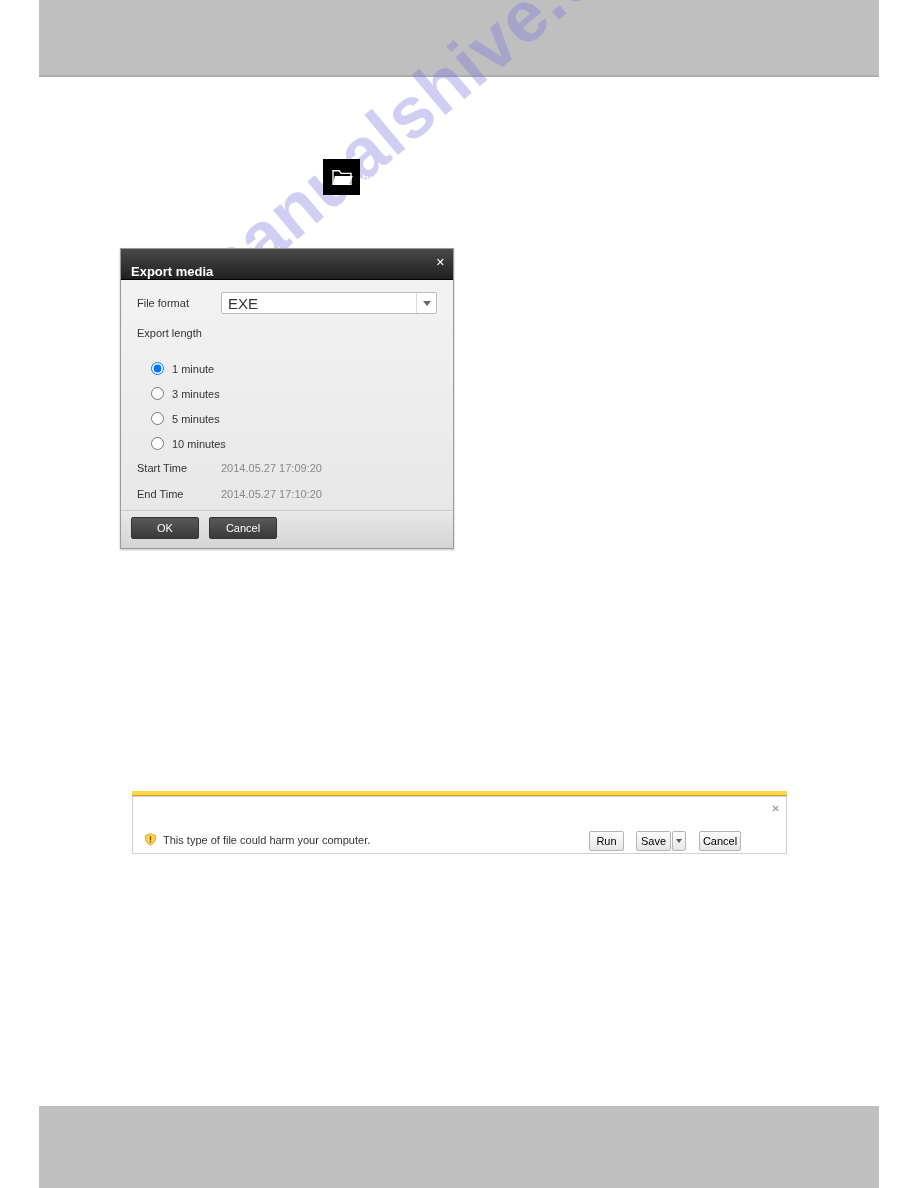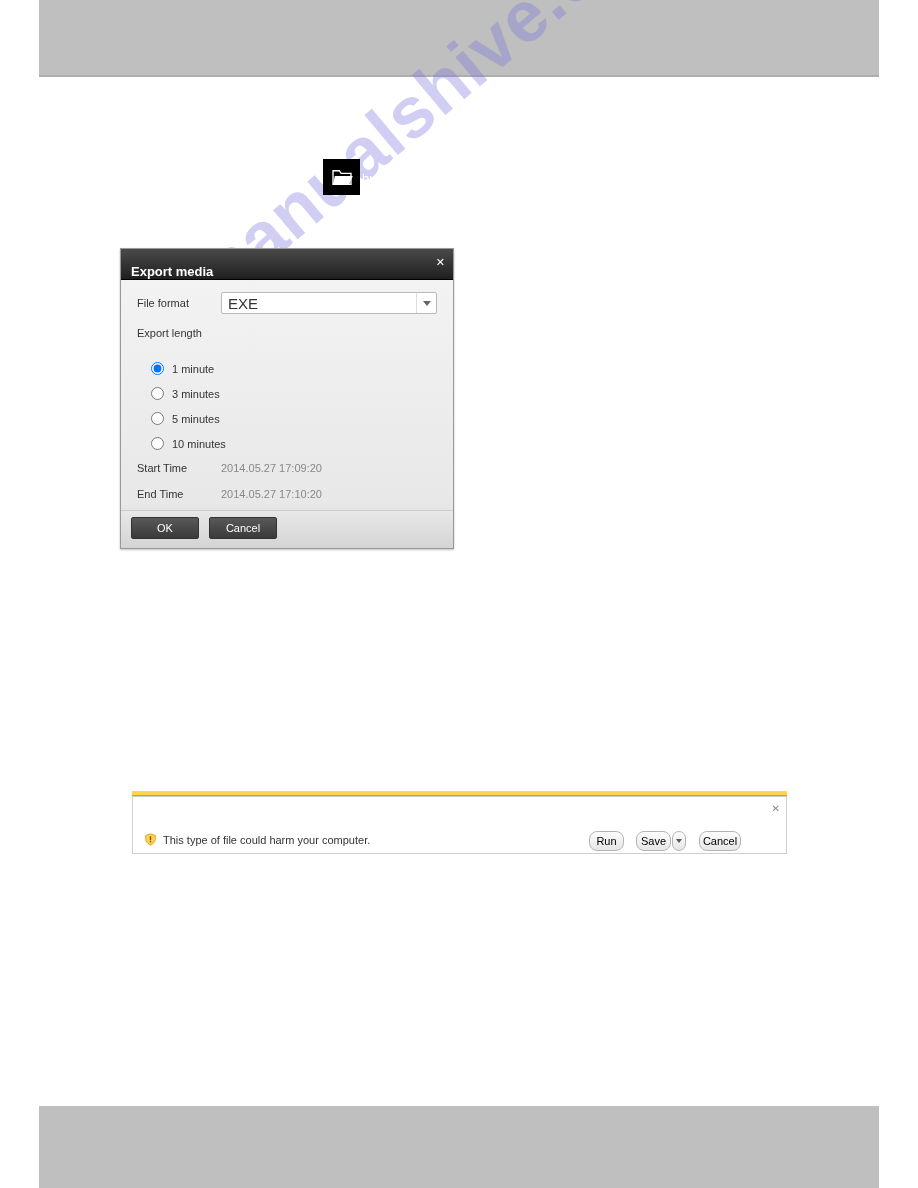--- a/index.html
+++ b/index.html
@@ -35,21 +35,21 @@
   .export-footer { position: absolute; bottom: 0; left: 0; right: 0; height: 38px; background: linear-gradient(to bottom, #e8e8e8, #d4d4d4); padding: 6px 10px; display: flex; gap: 10px; border-top: 1px solid #ccc; }
   .dlg-btn { width: 68px; height: 22px; background: linear-gradient(to bottom, #595959, #3a3a3a); color: #fff; font-size: 11px; border: 1px solid #333; border-radius: 2px; display: flex; align-items: center; justify-content: center; cursor: pointer; }
   
   
   .ie-bar-top { position: absolute; left: 132px; top: 791px; width: 655px; height: 5px; background: #ffd54d; border-bottom: 1px solid #d4a600; }
   .ie-bar { position: absolute; left: 132px; top: 796px; width: 655px; height: 58px; background: #fff; border: 1px solid #d0d0d0; }
   .ie-q { position: absolute; left: 12px; top: 14px; font-size: 11px; color: #333; }
   .ie-q b { font-weight: bold; }
   .ie-warn { position: absolute; left: 11px; top: 36px; font-size: 11px; color: #333; display: flex; align-items: flex-end; gap: 6px; }
   .ie-shield { width: 13px; height: 13px; }
-  .ie-btn { position: absolute; height: 20px; background: linear-gradient(to bottom, #fdfdfd, #e6e6e6); border: 1px solid #b5b5b5; border-radius: 8px; font-size: 11px; display: flex; align-items: center; justify-content: center; cursor: pointer; }
+  .ie-btn { position: absolute; height: 20px; background: linear-gradient(to bottom, #fdfdfd, #e6e6e6); border: 1px solid #b5b5b5; border-radius: 2px; font-size: 11px; display: flex; align-items: center; justify-content: center; cursor: pointer; }
   .ie-run { right: 162px; top: 34px; width: 35px; }
   .ie-save { right: 115px; top: 34px; width: 35px; }
   .ie-dd { right: 100px; top: 34px; width: 14px; }
   .ie-cancel { right: 45px; top: 34px; width: 42px; padding: 0 4px; }
   .ie-x { position: absolute; right: 6px; top: 6px; font-size: 10px; color: #888; cursor: pointer; }
   
   
   .watermark { position: absolute; left: 170px; top: 260px; font-size: 72px; font-weight: bold; color: rgba(120,115,220,0.35); transform: rotate(-40deg); transform-origin: left top; pointer-events: none; letter-spacing: 1px; }
 </style>
 </head>

